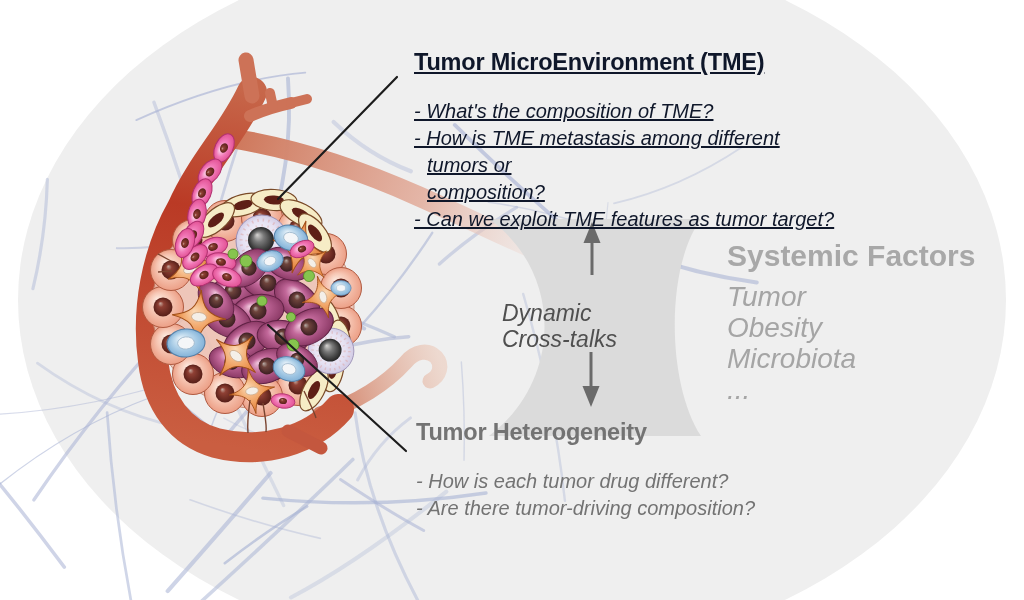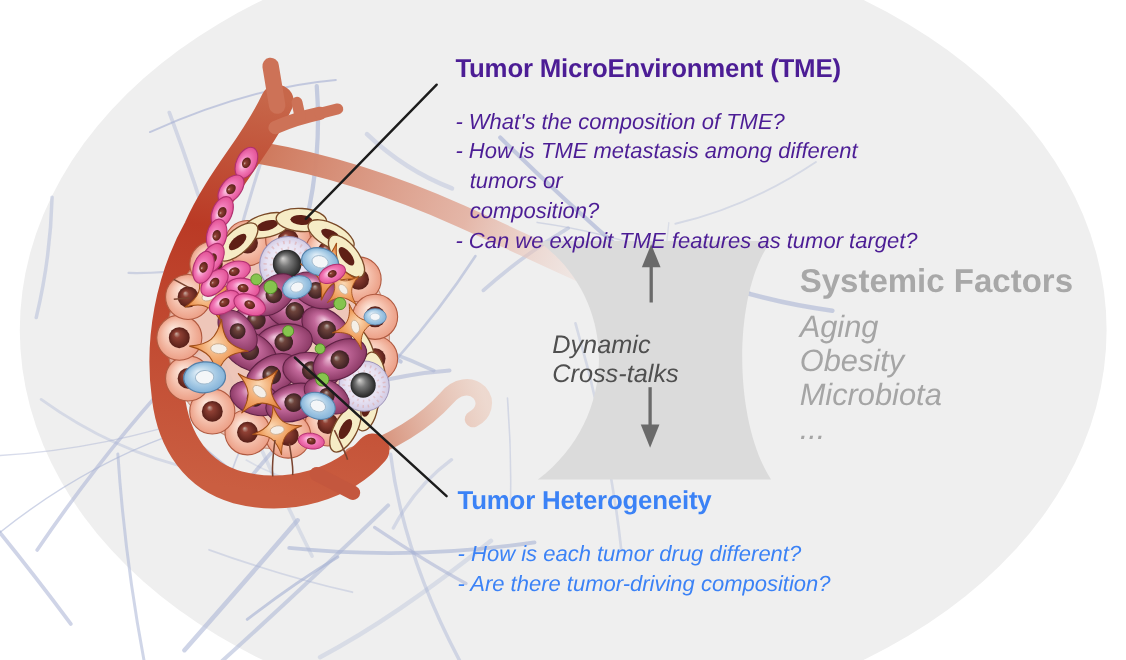--- a/index.html
+++ b/index.html
@@ -1,27 +1,27 @@
 <!DOCTYPE html>
 <html><head>
 <meta charset="utf-8">
 <style>
   html,body{margin:0;padding:0;background:#ffffff;}
   #stage{position:relative;width:1024px;height:600px;overflow:hidden;background:#ffffff;
          font-family:"Liberation Sans","DejaVu Sans",sans-serif;}
   #artwork{position:absolute;left:0;top:0;width:1024px;height:600px;}
   .txt{position:absolute;z-index:5;}
   
-  .tme-block{left:414px;top:48px;width:430px;color:#4c1d95;}
+  .tme-block{left:414px;top:48px;width:430px;color:#0f172a;text-decoration:underline;}
   .block-title{font-size:23.5px;font-weight:bold;line-height:1.2;letter-spacing:-0.2px;}
   .q-list{margin-top:22px;font-style:italic;font-size:20px;line-height:27px;}
   .q{padding-left:13px;text-indent:-13px;}
   .q-indent{padding-left:13px;}
   
-  .het-block{left:416px;top:441px;width:430px;color:#3b82f6;}
+  .het-block{left:416px;top:418px;width:430px;color:#737373;}
   
   .crosstalk-block{left:502px;top:284px;width:180px;
                    font-style:italic;font-size:23px;line-height:26px;color:#4f4f4f;margin-top:16px;}
   
   .sys-block{left:727px;top:239px;color:#a8a8a8;}
   .sys-title{font-size:30px;font-weight:bold;line-height:1.15;}
   .sys-list{margin-top:7px;font-size:28px;font-style:italic;line-height:31px;color:#a5a5a5;}
 </style>
 </head>
 <body>
@@ -320,21 +320,21 @@
   </div>
 
   <div class="txt crosstalk-block">
     <div>Dynamic</div>
     <div>Cross-talks</div>
   </div>
 
   <div class="txt sys-block">
     <div class="sys-title">Systemic Factors</div>
     <div class="sys-list">
-      <div>Aging</div>
+      <div>Tumor</div>
       <div>Obesity</div>
       <div>Microbiota</div>
       <div>...</div>
     </div>
   </div>
 
   <div class="txt het-block">
     <div class="block-title">Tumor Heterogeneity</div>
     <div class="q-list">
       <div class="q">- How is each tumor drug different?</div>

